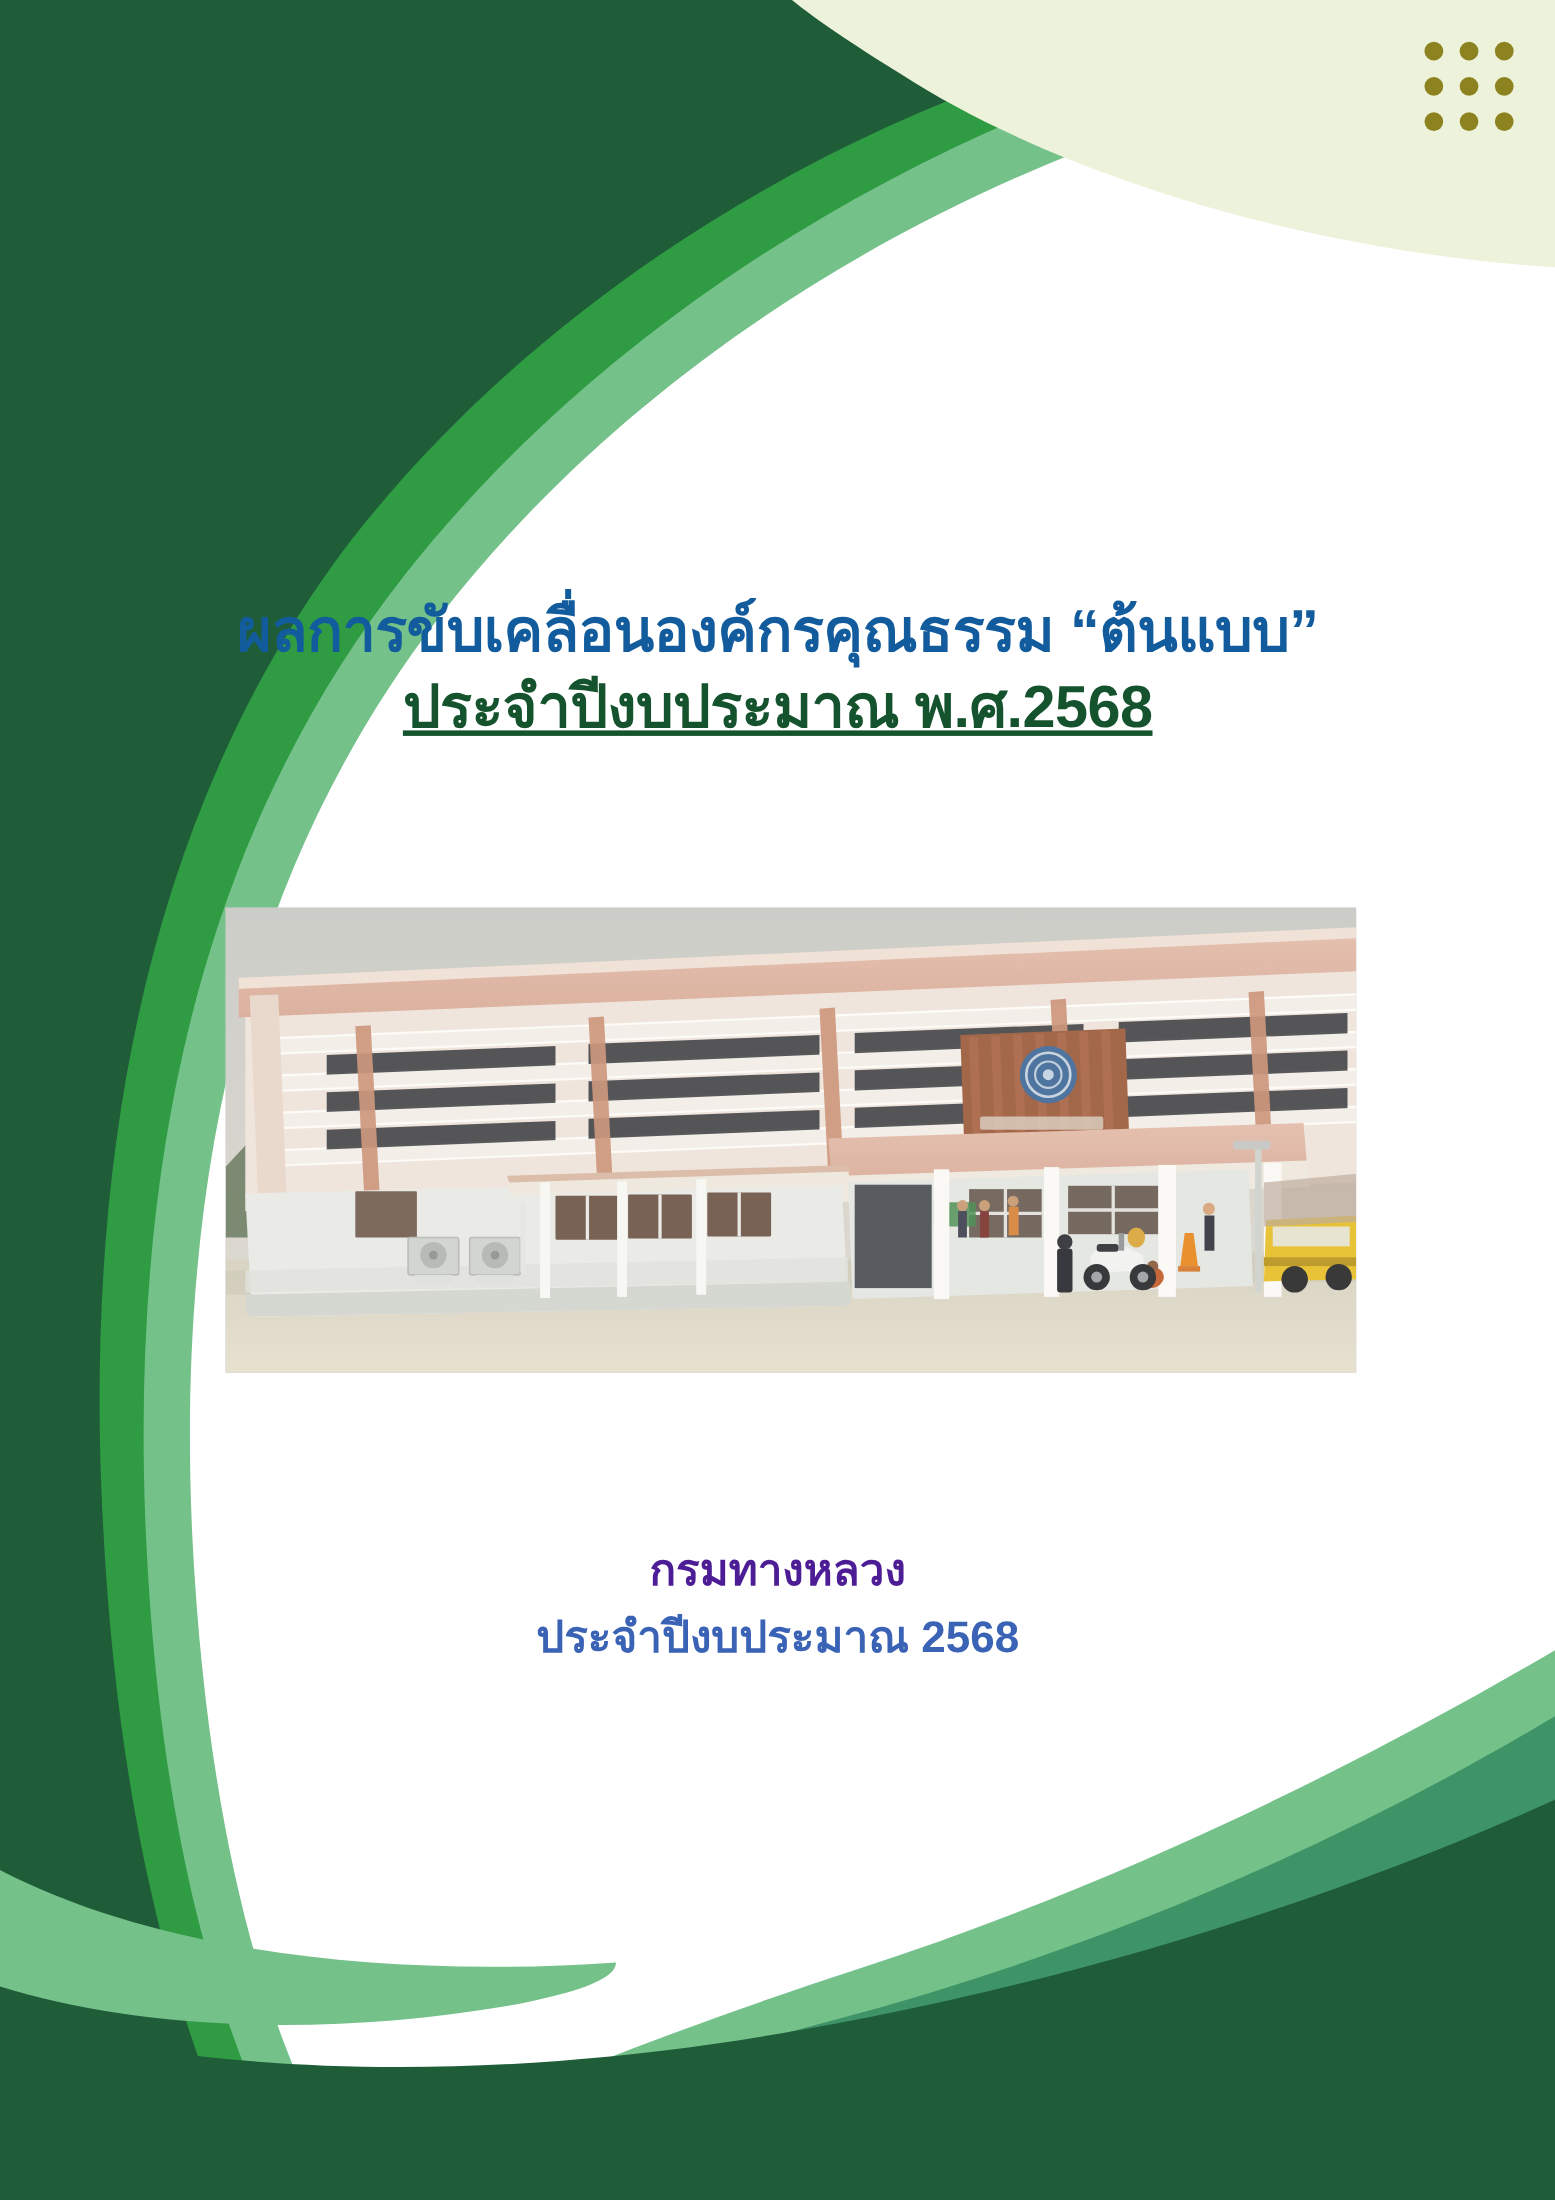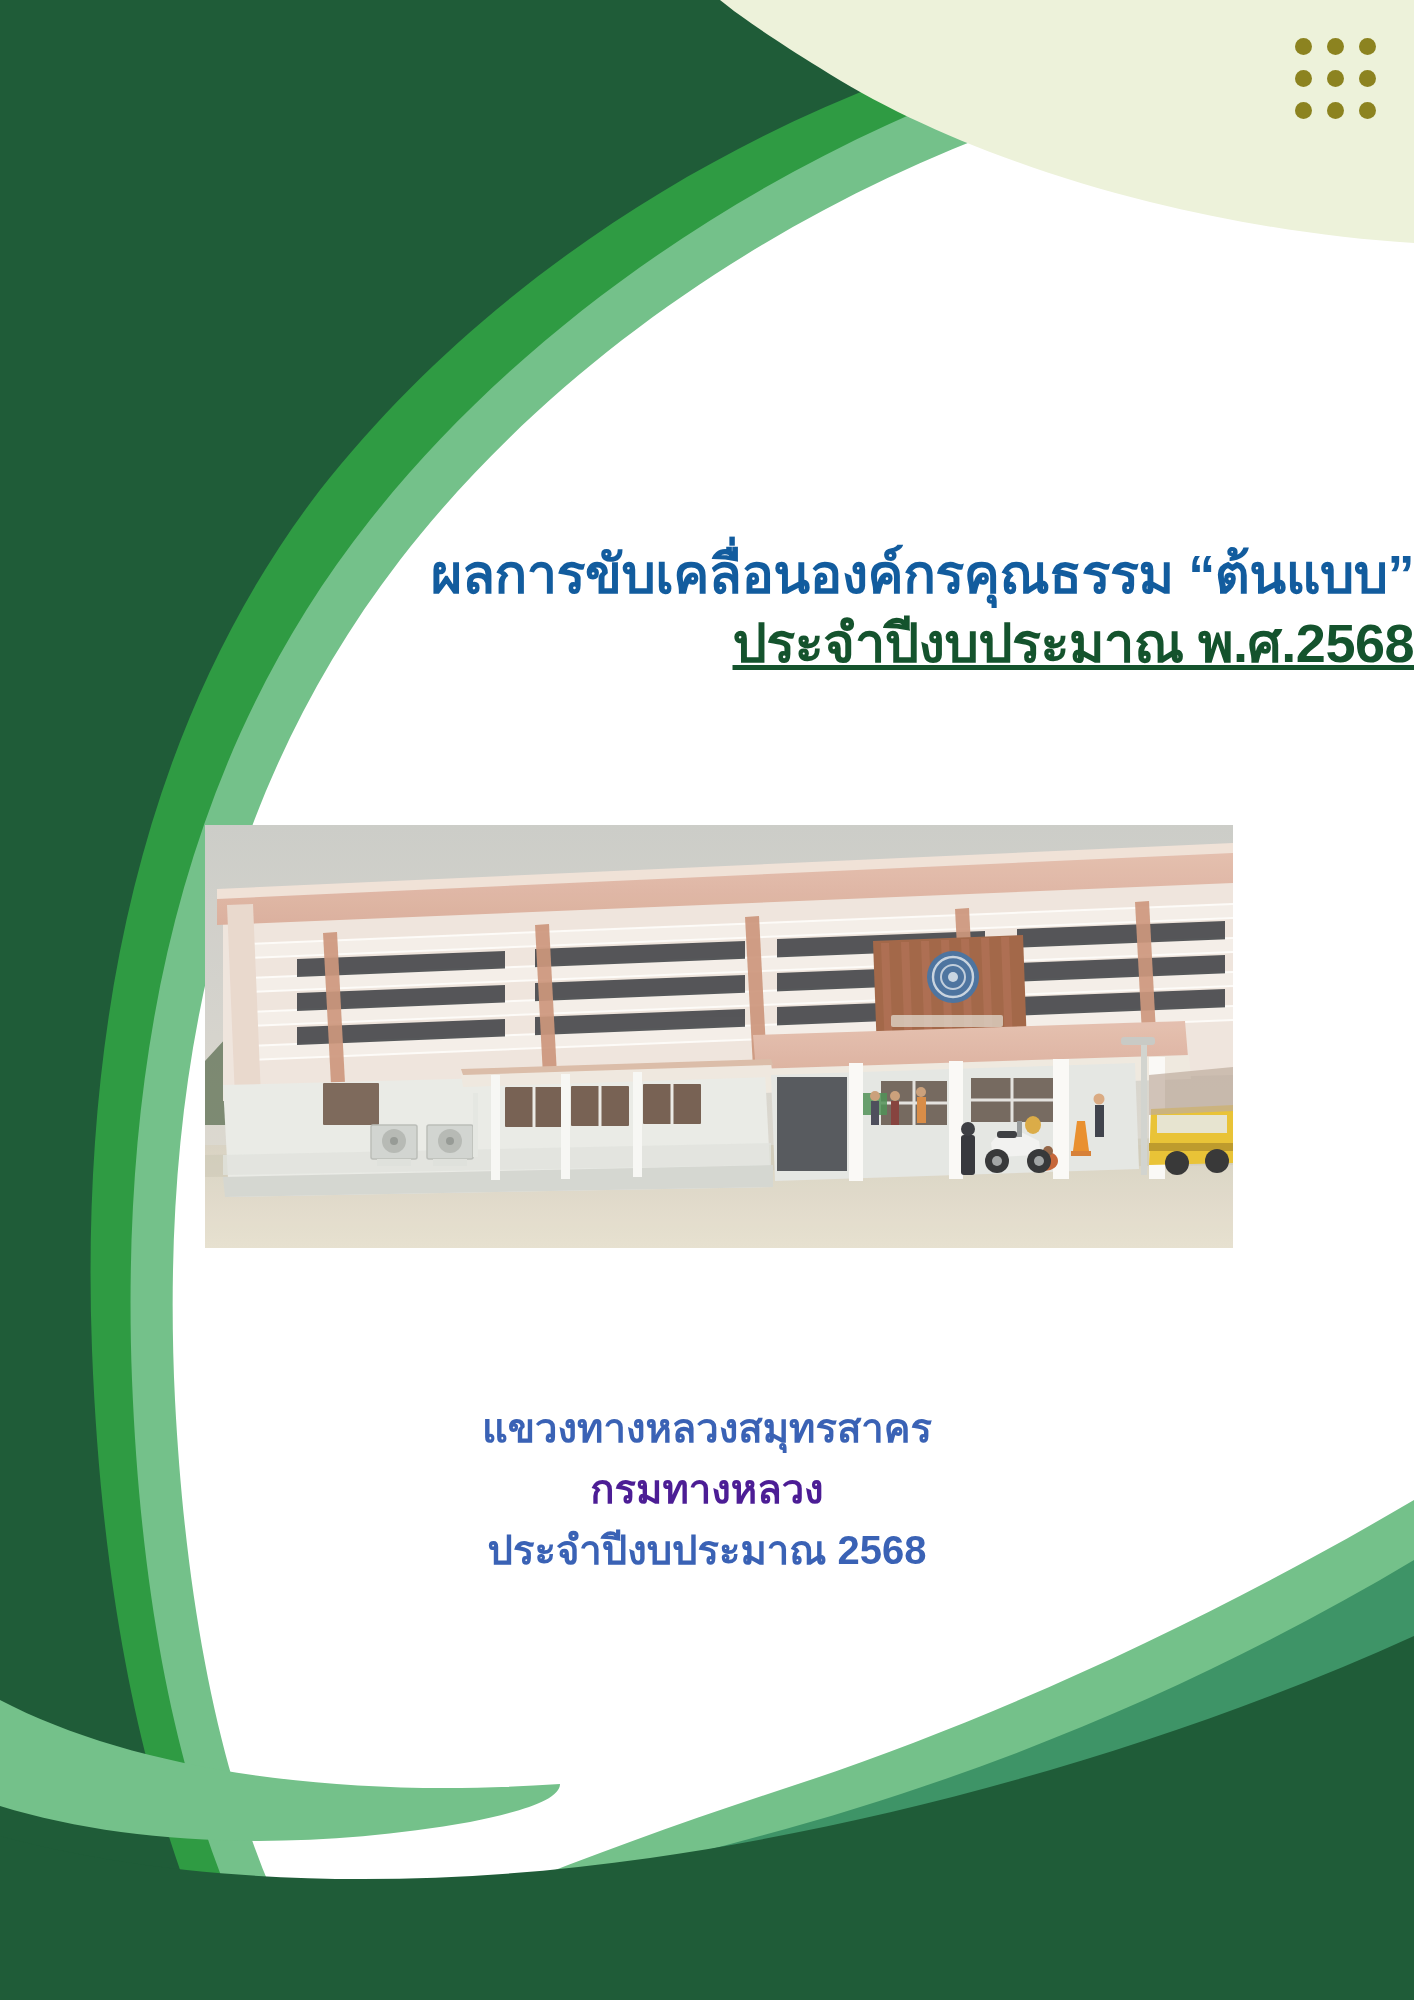--- a/index.html
+++ b/index.html
@@ -54,21 +54,20 @@
     width: 1414px;
     text-align: center;
     z-index: 4;
   }
   #title-block .tline {
     font-size: 54px;
     font-weight: 700;
     letter-spacing: -0.5px;
     line-height: 1.28;
     white-space: nowrap;
-    text-align: right;
   }
 
   
   #cover-photo {
     position: absolute;
     left: 205px;
     top: 825px;
     width: 1028px;
     height: 423px;
     overflow: hidden;
@@ -366,18 +365,17 @@
         </g>
         <rect x="936" y="216" width="6" height="134" fill="#cfd3d1"></rect>
         <rect x="916" y="212" width="34" height="8" rx="3" fill="#c4c8c6"></rect>
 
         <rect x="0" y="0" width="1028" height="423" fill="#f3e4c9" opacity="0.10"></rect>
       </g>
     </svg>
   </div>
 
   <div id="footer-block">
-    <div class="fline" style="color: rgb(58, 98, 181);">แขวงทางหลวงสมุทรสาคร</div>
     <div class="fline" style="color: #4c1d95;">กรมทางหลวง</div>
     <div class="fline" style="color: rgb(58, 98, 181);">ประจำปีงบประมาณ 2568</div>
   </div>
 
 </div>
 
 </body></html>

